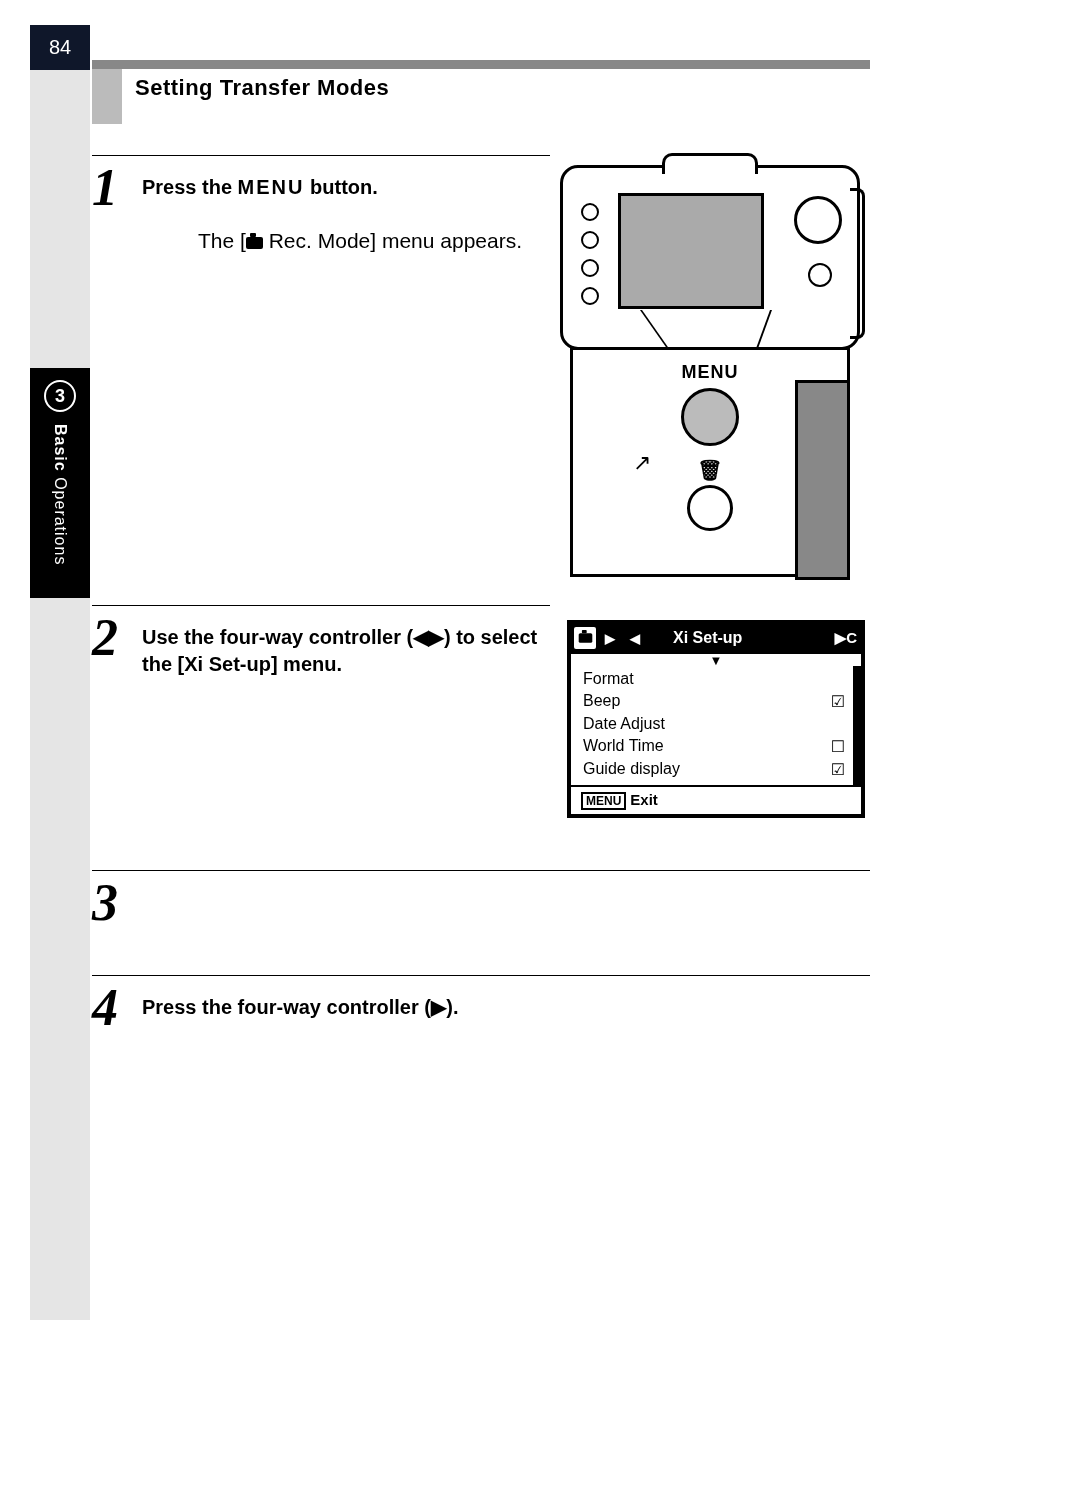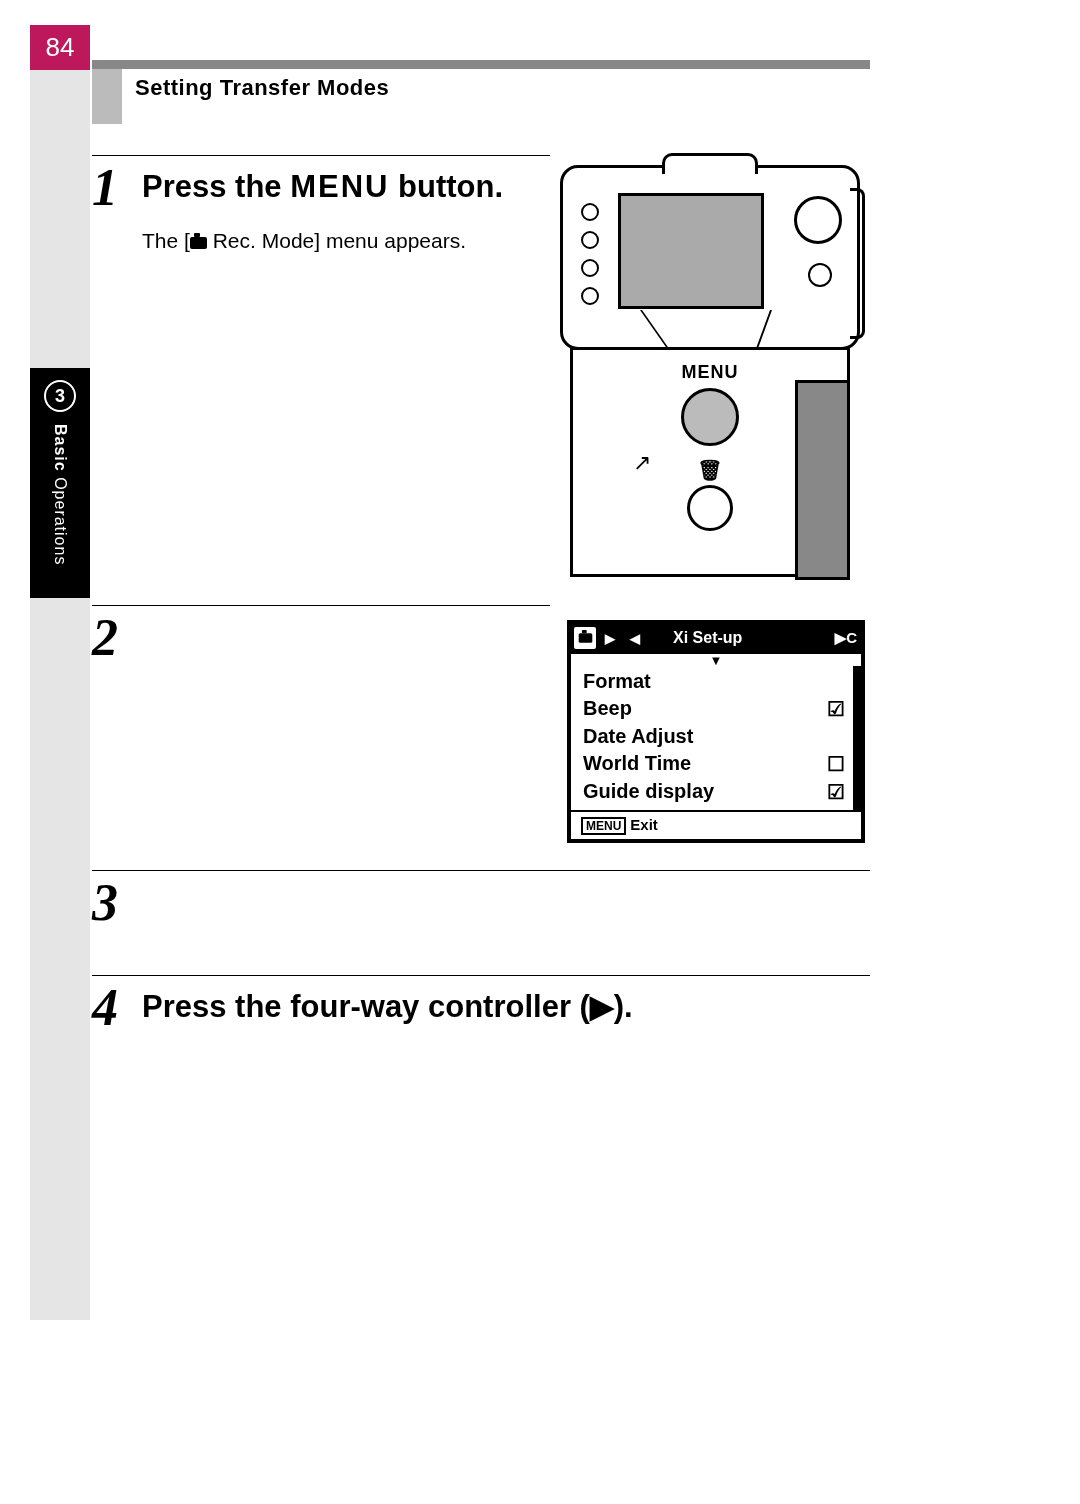--- a/index.html
+++ b/index.html
@@ -11,23 +11,23 @@
     font-family: Arial, Helvetica, sans-serif;
     color: #000;
     position: relative;
   }
   .page-number {
     position: absolute;
     top: 25px;
     left: 30px;
     width: 60px;
     height: 45px;
-    background: #be185d;
+    background: #0f172a;
     color: #fff;
-    font-size: 26px;
+    font-size: 20px;
     display: flex;
     align-items: center;
     justify-content: center;
   }
   .left-stripe {
     position: absolute;
     top: 70px;
     left: 30px;
     width: 60px;
     height: 1250px;
@@ -110,23 +110,24 @@
     font-family: "Brush Script MT", "Segoe Script", cursive;
     font-size: 52px;
     font-weight: bold;
     font-style: italic;
     width: 50px;
     line-height: 1;
     margin-top: -4px;
     flex-shrink: 0;
   }
   .step-head {
-    font-size: 31px;
+    font-size: 20px;
     font-weight: bold;
     line-height: 1.35;
+    margin-top: 8px;
   }
   .step-body {
     font-size: 21px;
     margin-top: 12px;
     margin-left: 50px;
     line-height: 1.4;
   }
   .menu-word {
     font-family: Arial, sans-serif;
     font-weight: 900;
@@ -301,22 +302,22 @@
     padding: 2px 0 0;
   }
   .lcd-rows {
     padding: 2px 8px 4px 12px;
     border-right: 8px solid #000;
   }
   .lcd-row {
     display: flex;
     justify-content: space-between;
     padding: 2px 0;
-    font-size: 20px;
-    font-weight: bold;
+    font-size: 16px;
+    font-weight: normal;
   }
   .lcd-footer {
     border-top: 2px solid #000;
     padding: 4px 10px;
     font-size: 15px;
     font-weight: bold;
   }
   .lcd-footer .mbox {
     border: 2px solid #000;
     padding: 0 3px;
@@ -358,21 +359,21 @@
 <div class="title">Setting Transfer Modes</div>
 
 <div class="step" style="top:155px;">
   <div class="step-rule" style="margin-right:320px;"></div>
   <div class="step-row">
     <div class="step-num">1</div>
     <div class="step-head" style="max-width:380px;">
       <span>Press the </span><span class="menu-word">MENU</span><span> button.</span>
     </div>
   </div>
-  <div class="step-body" style="max-width:380px;">
+  <div class="step-body" style="max-width:380px;text-align:right;">
     <span>The [</span><span class="camicon"></span><span> Rec. Mode] menu appears.</span>
   </div>
 </div>
 
 <div class="camera-fig">
   <div class="cam-top">
     <div class="cam-viewfinder"></div>
     <div class="cam-screen"></div>
     <div class="cam-left-dots">
       <span></span>
@@ -393,20 +394,21 @@
     <div class="cam-trash">🗑</div>
     <div class="cam-del-btn"></div>
     <div class="cam-right-block"></div>
   </div>
 </div>
 
 <div class="step" style="top:605px;">
   <div class="step-rule" style="margin-right:320px;"></div>
   <div class="step-row">
     <div class="step-num">2</div>
+    <div class="step-head" style="max-width:400px;">Use the four-way controller (◀▶) to select the [Xi Set-up] menu.</div>
   </div>
 </div>
 
 <div class="lcd-fig">
   <div class="lcd">
     <div class="lcd-tabs">
       <span class="lcd-tab rec">
           <span class="camicon" style="transform:scale(0.8);"></span>
         </span>
       <span class="lcd-tab" style="color:#fff;">▶</span>

